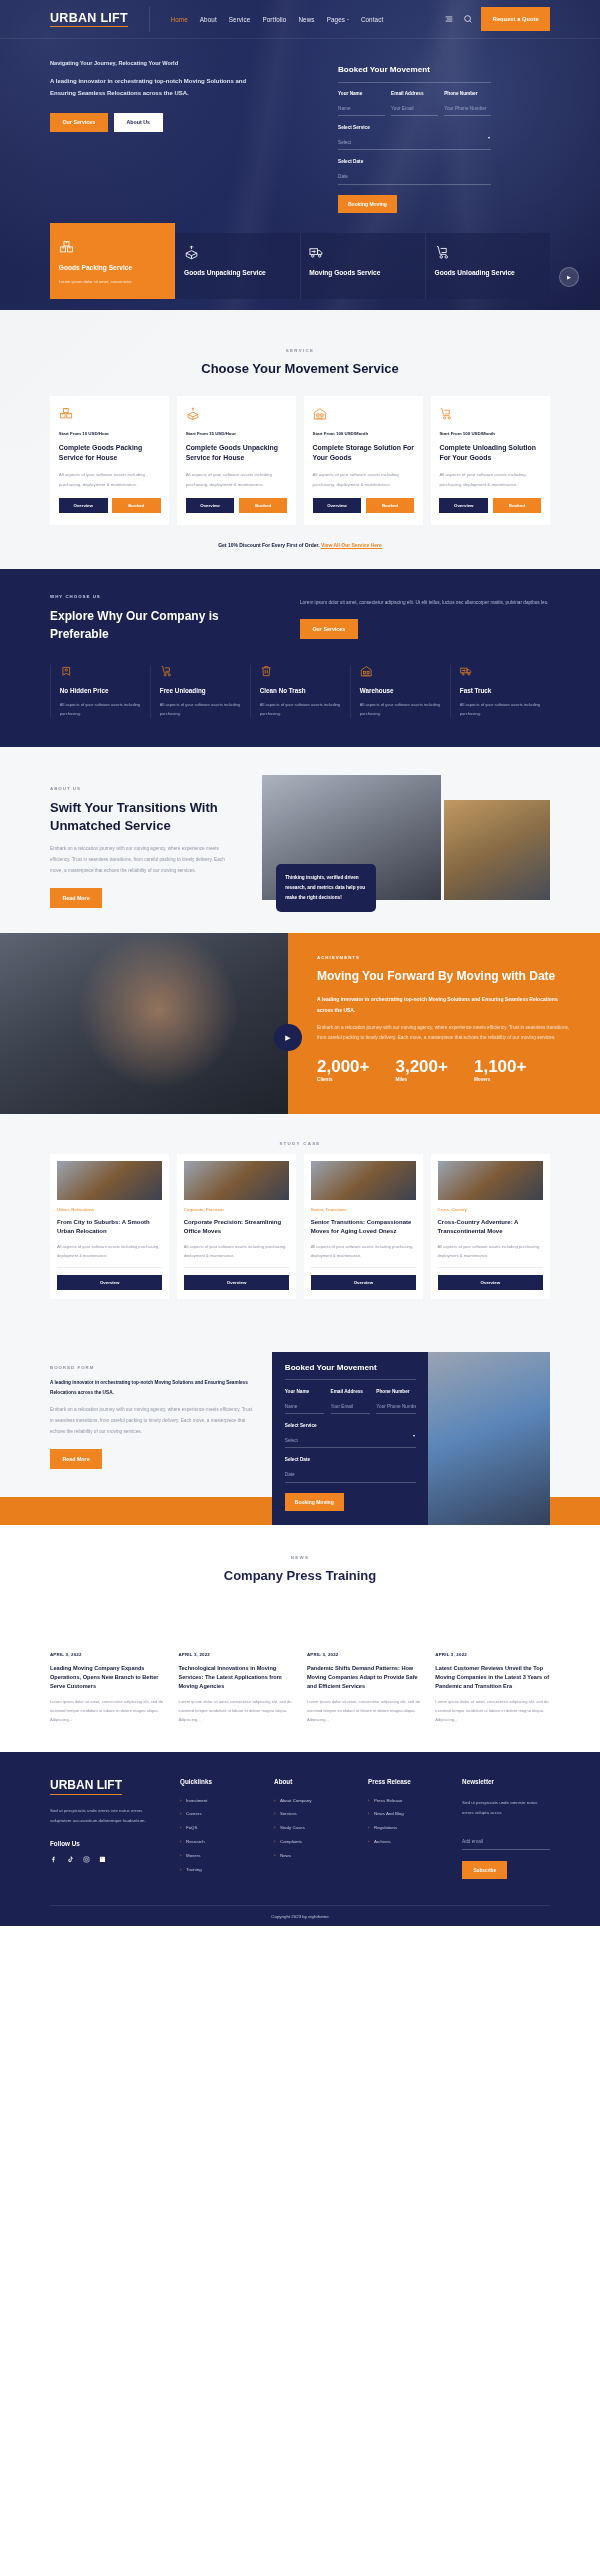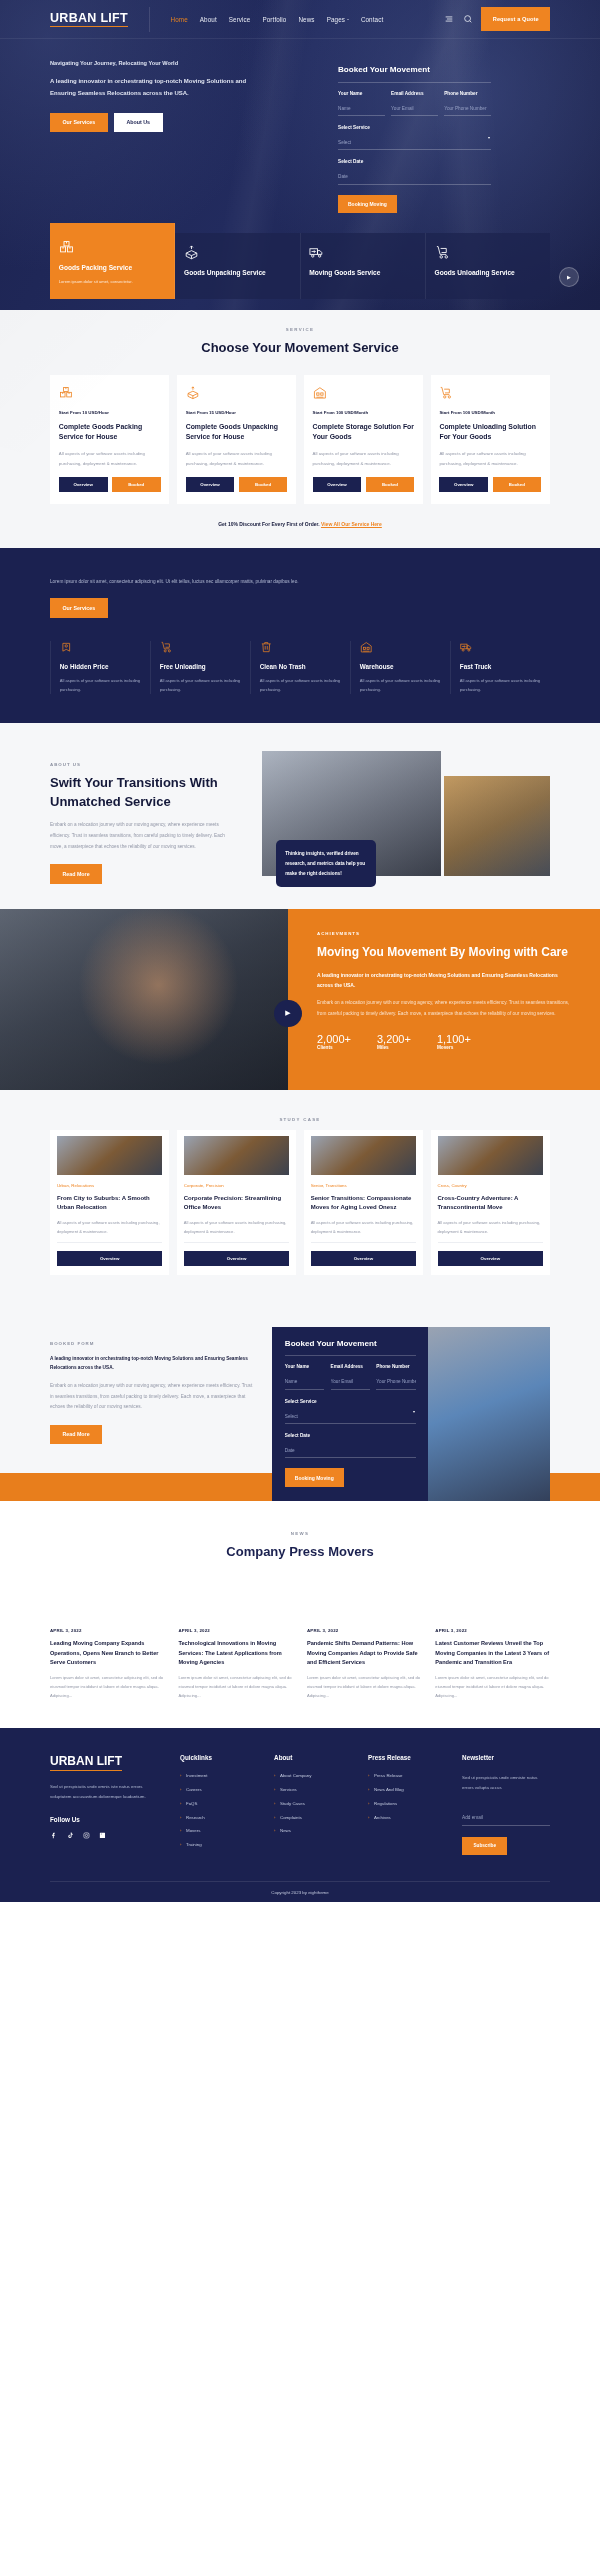--- a/index.html
+++ b/index.html
@@ -109,21 +109,21 @@
   .svc-name { font-size: 6.6px; color: #fff; font-weight: 600; line-height: 1.45; }
   .svc-desc { font-size: 4.1px; color: rgba(255,255,255,.82); line-height: 2; margin-top: 5px; }
   .hero-arrow {
     position: absolute; right: 21px; bottom: 22.5px; z-index: 6;
     width: 20px; height: 20px; border-radius: 50%;
     background: rgba(255,255,255,.14); border: 0.6px solid rgba(255,255,255,.25);
     display:flex;align-items:center;justify-content:center;color:#fff;font-size:5px; cursor:pointer;
   }
 
   
-  .sec-light { background: #f5f6f8; padding: 17px 0 21px; position: relative; overflow:hidden;}
+  .sec-light { background: #f5f6f8; padding: 38px 0 21px; position: relative; overflow:hidden;}
   .sec-light::before{content:"";position:absolute;top:-38px;left:-75px;width:263px;height:188px;background:linear-gradient(120deg,rgba(0,0,0,.018),transparent 70%);transform:rotate(18deg);}
   .eyebrow { font-size: 4.4px; letter-spacing: 1.3px; color: #8b90a0; text-align: center; text-transform: uppercase; font-weight:700; margin-bottom:7.5px;}
   .sec-h2 { font-size: 13px; line-height: 1.45; font-weight: 700; text-align: center; color: #14183a; margin-bottom: 16.3px; }
   .card-grid { display: flex; gap: 7.5px; }
   .svc-card { flex: 1; background: #fff; padding: 11.3px 8.8px 11.3px; }
   .svc-card-ico { color: #ef8421; margin-bottom: 8.8px; }
   .svc-card-ico svg { width: 13.8px; height: 13.8px; }
   .svc-price { font-size: 4.4px; font-weight: 700; color: #14183a; margin-bottom: 6.3px; }
   .svc-card-t { font-size: 6.9px; line-height: 1.5; font-weight: 700; color: #14183a; margin-bottom: 6.9px; }
   .svc-card-p { font-size: 4.4px; line-height: 2.1; color: #9196a6; margin-bottom: 9.4px; }
@@ -176,21 +176,21 @@
   .play-btn {
     position: absolute; left: -13.8px; top: 91px; width: 27.5px; height: 27.5px;
     border-radius: 50%; background: #1b2150; color: #fff;
     display: flex; align-items: center; justify-content: center; font-size: 6.9px; z-index: 4; cursor:pointer;
   }
   .eyebrow-o { font-size: 4.4px; letter-spacing: 1px; color: #fff; font-weight: 700; margin-bottom: 7.5px; }
   .ach-h2 { font-size: 12px; line-height: 1.45; font-weight: 700; color: #fff; margin-bottom: 8.8px; }
   .ach-lead { font-size: 5px; line-height: 2.1; color: #fff; font-weight: 700; margin-bottom: 7.5px; }
   .ach-p { font-size: 4.7px; line-height: 2.2; color: #fae3cd; margin-bottom: 13.8px; }
   .stats { display: flex; gap: 26px; }
-  .stat-n { font-size: 11px; font-weight: 400; color: #fff; margin-bottom: 0; }
+  .stat-n { font-size: 17px; font-weight: 700; color: #fff; margin-bottom: 0; }
   .stat-l { font-size: 4.7px; font-weight: 700; color: #fff; }
 
   
   .sec-case { background: #f6f7f9; padding: 27.5px 0 25px; }
   .case-card { flex: 1; background: #fff; padding: 6.9px 6.9px 8.8px; }
   .case-img { height: 39px; margin-bottom: 7.5px; background: linear-gradient(140deg,#9aa3b2,#7c5a36 50%,#3c424f); }
   .case-cat { font-size: 4.4px; color: #ef8421; margin-bottom: 5.6px; }
   .case-t { font-size: 6px; line-height: 1.6; font-weight: 700; color: #14183a; margin-bottom: 6.3px; }
   .case-p { font-size: 4.1px; line-height: 2.1; color: #9196a6; margin-bottom: 7.5px; padding-bottom:6.3px; border-bottom:0.6px solid #eceef2;}
   .case-btn { background: #1b2150; color: #fff; font-size: 4.4px; font-weight: 600; padding: 5px 0; border: none; width: 100%; cursor:pointer; }
@@ -440,20 +440,24 @@
     <div class="discount">
       <span>Get 10% Discount For Every First of Order.</span>
       <a href="#">View All Our Service Here</a>
     </div>
   </div>
 </section>
 
 <section class="sec-navy">
   <div class="wrap">
     <div class="why-top">
+      <div class="why-left">
+        <div class="eyebrow-l">WHY CHOOSE US</div>
+        <h2 class="why-h2">Explore Why Our Company is Preferable</h2>
+      </div>
       <div class="why-right">
         <p class="why-p">Lorem ipsum dolor sit amet, consectetur adipiscing elit. Ut elit tellus, luctus nec ullamcorper mattis, pulvinar dapibus leo.</p>
         <button class="btn-orange">Our Services</button>
       </div>
     </div>
     <div class="feat-grid" id="featGrid">
         <div class="feat">
      <div class="feat-ico"><svg viewBox="0 0 24 24" fill="none" stroke="currentColor" stroke-width="1.4">
               <path d="M5.5 4.5h13v15l-6.5-3.5-6.5 3.5v-15z"></path>
               <circle cx="12" cy="9.5" r="2.3"></circle>
@@ -522,21 +526,21 @@
       </div>
     </div>
   </div>
 </section>
 
 <section class="sec-ach">
   <div class="ach-img"></div>
   <div class="ach-right">
     <div class="play-btn">▶</div>
     <div class="eyebrow-o">ACHIEVMENTS</div>
-    <h2 class="ach-h2">Moving You Movement By Moving with Care</h2>
+    <h2 class="ach-h2">Moving You Forward By Moving with Date</h2>
     <p class="ach-lead">A leading innovator in orchestrating top-notch Moving Solutions and Ensuring Seamless Relocations across the USA.</p>
     <p class="ach-p">Embark on a relocation journey with our moving agency, where experience meets efficiency. Trust in seamless transitions, from careful packing to timely delivery. Each move, a masterpiece that echoes the reliability of our moving services.</p>
     <div class="stats" id="statsRow">
         <div>
      <div class="stat-n">2,000+</div>
      <div class="stat-l">Clients</div>
    </div>
         <div>
      <div class="stat-n">3,200+</div>
      <div class="stat-l">Miles</div>
@@ -628,21 +632,21 @@
         <div class="cta-photo"></div>
       </div>
     </div>
   </div>
   <div class="cta-strip"></div>
 </section>
 
 <section class="sec-news">
   <div class="wrap">
     <div class="eyebrow">NEWS</div>
-    <h2 class="sec-h2" style="color:#1b2150">Company Press Movers</h2>
+    <h2 class="sec-h2" style="color:#1b2150">Company Press Training</h2>
     <div class="card-grid" style="gap:13.8px" id="newsGrid">
         <div class="news-card">
      <div class="news-img"></div>
      <div class="news-date">APRIL 3, 2022</div>
      <div class="news-t">Leading Moving Company Expands Operations, Opens New Branch to Better Serve Customers</div>
      <div class="news-p">Lorem ipsum dolor sit amet, consectetur adipiscing elit, sed do eiusmod tempor incididunt ut labore et dolore magna aliqua. Adipiscing...</div>
    </div>
         <div class="news-card">
      <div class="news-img"></div>
      <div class="news-date">APRIL 3, 2022</div>

